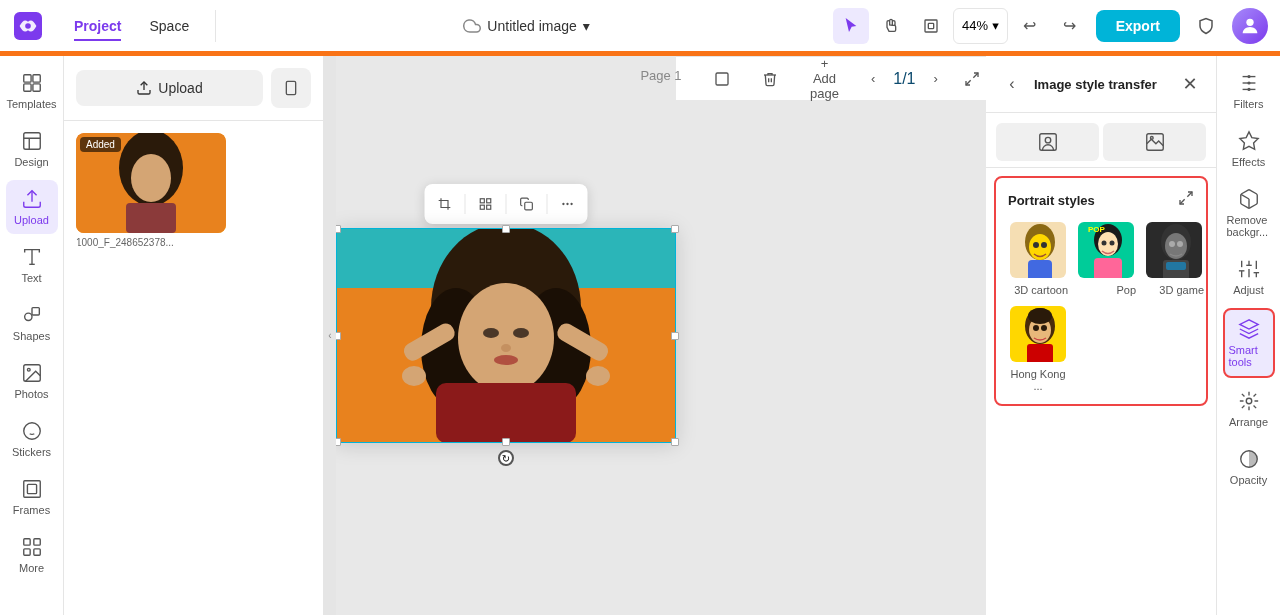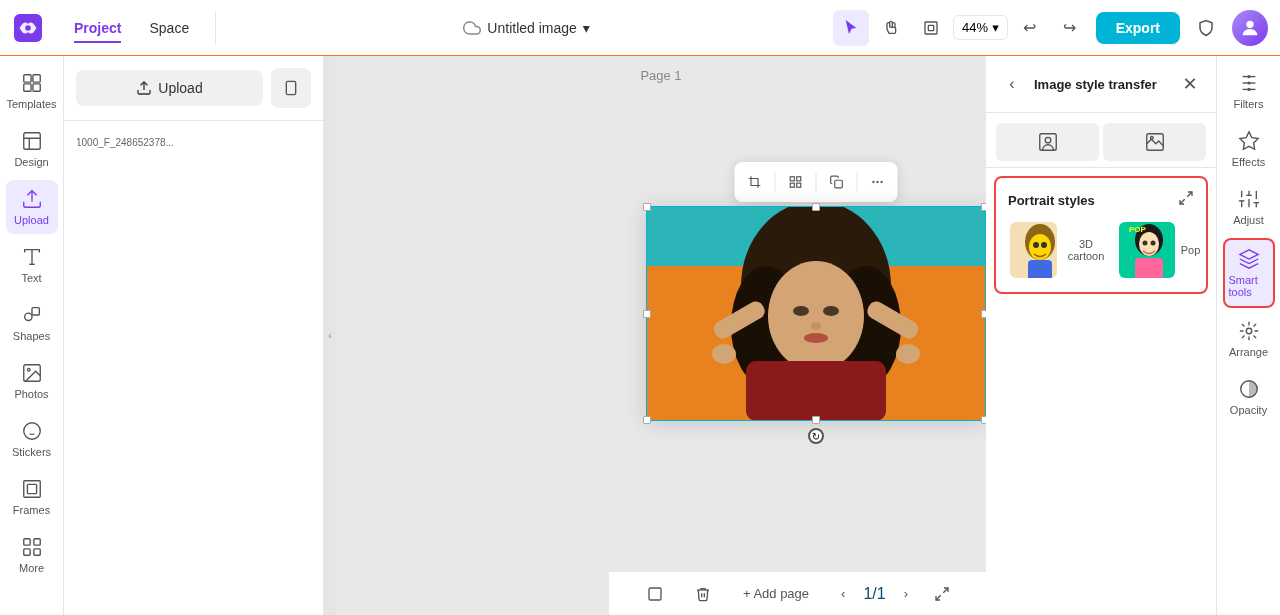--- a/index.html
+++ b/index.html
@@ -6,21 +6,21 @@
     body { font-family: -apple-system, BlinkMacSystemFont, 'Segoe UI', sans-serif; background: #f0f0f0; width: 1280px; height: 615px; overflow: hidden; display: flex; flex-direction: column; }
 
     
     .topbar {
       height: 56px;
       background: #fff;
       display: flex;
       align-items: center;
       padding: 0 12px;
       gap: 8px;
-      border-bottom: 1px solid #f97316;
+      border-bottom: 5px solid #f97316;
       flex-shrink: 0;
       z-index: 10;
     }
     .topbar-logo {
       width: 32px; height: 32px;
       display: flex; align-items: center; justify-content: center;
       margin-right: 8px;
     }
     .topbar-logo svg { width: 28px; height: 28px; }
     .topbar-nav { display: flex; align-items: center; gap: 0; }
@@ -45,21 +45,21 @@
     .topbar-cloud-btn {
       display: flex; align-items: center; gap: 6px;
       padding: 6px 10px;
       border-radius: 6px;
       border: none;
       background: transparent;
       cursor: pointer;
       font-size: 14px;
       color: #333;
     }
-    .topbar-tools { display: flex; align-items: center; gap: 4px; }
+    .topbar-tools { display: flex; gap: 4px; }
     .tool-btn {
       width: 36px; height: 36px;
       border-radius: 6px;
       border: none;
       background: transparent;
       cursor: pointer;
       display: flex; align-items: center; justify-content: center;
       font-size: 16px;
       color: #555;
     }
@@ -211,22 +211,21 @@
       max-width: 150px;
     }
 
     
     .canvas-area {
       flex: 1;
       background: #e8e8e8;
       position: relative;
       overflow: hidden;
       display: flex;
-      flex-direction: column;
-      align-items: flex-end;
+      flex-direction: row;
     }
     .page-label {
       position: absolute;
       top: 12px;
       left: 50%;
       transform: translateX(-50%);
       font-size: 13px;
       color: #888;
     }
     .canvas-container {
@@ -412,22 +411,22 @@
       font-weight: 600;
       color: #222;
     }
     .stp-grid {
       display: grid;
       grid-template-columns: repeat(3, 1fr);
       gap: 8px;
     }
     .style-item {
       display: flex;
-      flex-direction: row;
-      align-items: center;
+      flex-direction: column;
+      align-items: flex-end;
       gap: 4px;
       cursor: pointer;
     }
     .style-thumb {
       width: 60px; height: 60px;
       border-radius: 8px;
       overflow: hidden;
       position: relative;
       border: 2px solid transparent;
     }
@@ -641,20 +640,33 @@
       </button>
       <button class="mobile-btn">
         <svg width="16" height="16" viewBox="0 0 24 24" fill="none" stroke="currentColor" stroke-width="2">
             <rect x="5" y="2" width="14" height="20" rx="2"></rect>
             <line x1="12" y1="18" x2="12.01" y2="18"></line>
           </svg>
       </button>
     </div>
     <div class="panel-content">
       <div class="uploaded-image">
+        <div class="uploaded-image-inner">
+          <div class="added-badge">Added</div>
+
+          <svg width="150" height="100" viewBox="0 0 150 100">
+            <rect width="150" height="100" fill="#e8821e"></rect>
+
+            <ellipse cx="75" cy="35" rx="32" ry="38" fill="#2a1a0a"></ellipse>
+
+            <ellipse cx="75" cy="45" rx="20" ry="24" fill="#d4a574"></ellipse>
+
+            <rect x="50" y="70" width="50" height="30" rx="4" fill="#8b3a3a"></rect>
+          </svg>
+        </div>
         <div class="image-label">1000_F_248652378...</div>
       </div>
     </div>
   </div>
 
   <div class="collapse-handle">
     <span>‹</span>
   </div>
 
   <div class="canvas-area">
@@ -845,21 +857,51 @@
               <circle cx="34" cy="21" r="2.5" fill="#333"></circle>
               <path d="M24 29 Q30 34 36 29" stroke="#c66" stroke-width="1.5" fill="none"></path>
               <rect x="16" y="36" width="28" height="24" rx="4" fill="#ff6699"></rect>
               <text x="10" y="10" font-size="8" fill="yellow" font-weight="bold">POP</text>
             </svg>
           </div>
           <span class="style-label">Pop</span>
         </div>
 
 
-
+        <div class="style-item">
+          <div class="style-thumb">
+            <svg width="60" height="60" viewBox="0 0 60 60">
+              <rect width="60" height="60" fill="#2a2a2a"></rect>
+              <ellipse cx="30" cy="20" rx="15" ry="18" fill="#333"></ellipse>
+              <ellipse cx="30" cy="24" rx="11" ry="13" fill="#777"></ellipse>
+              <circle cx="26" cy="22" r="3" fill="#aaa"></circle>
+              <circle cx="34" cy="22" r="3" fill="#aaa"></circle>
+              <path d="M24 32 Q30 36 36 32" stroke="#888" stroke-width="1.5" fill="none"></path>
+              <rect x="17" y="38" width="26" height="22" rx="3" fill="#444"></rect>
+              <rect x="20" y="40" width="20" height="8" rx="2" fill="#00aaff" opacity="0.5"></rect>
+            </svg>
+          </div>
+          <span class="style-label">3D game</span>
+        </div>
+
+        <div class="style-item">
+          <div class="style-thumb">
+            <svg width="60" height="60" viewBox="0 0 60 60">
+              <rect width="60" height="60" fill="#ffd700"></rect>
+              <ellipse cx="30" cy="20" rx="15" ry="18" fill="#4a2c0a"></ellipse>
+              <ellipse cx="30" cy="24" rx="11" ry="13" fill="#e8b87a"></ellipse>
+              <circle cx="26" cy="22" r="3" fill="#2a1a0a"></circle>
+              <circle cx="34" cy="22" r="3" fill="#2a1a0a"></circle>
+              <path d="M24 32 Q30 36 36 32" stroke="#c44" stroke-width="1.5" fill="none"></path>
+              <rect x="17" y="38" width="26" height="22" rx="3" fill="#cc0000"></rect>
+              <ellipse cx="30" cy="10" rx="12" ry="8" fill="#2a1a0a"></ellipse>
+            </svg>
+          </div>
+          <span class="style-label">Hong Kong ...</span>
+        </div>
       </div>
     </div>
   </div>
 
   <div class="right-sidebar">
     <div class="rs-item">
       <svg viewBox="0 0 24 24" fill="none" stroke="currentColor" stroke-width="1.5">
           <circle cx="12" cy="5" r="1"></circle>
           <circle cx="12" cy="12" r="1"></circle>
           <circle cx="12" cy="19" r="1"></circle>
@@ -867,20 +909,28 @@
           <line x1="5" y1="12" x2="19" y2="12"></line>
           <line x1="5" y1="19" x2="19" y2="19"></line>
         </svg>
       <span>Filters</span>
     </div>
     <div class="rs-item">
       <svg viewBox="0 0 24 24" fill="none" stroke="currentColor" stroke-width="1.5">
           <polygon points="12 2 15.09 8.26 22 9.27 17 14.14 18.18 21.02 12 17.77 5.82 21.02 7 14.14 2 9.27 8.91 8.26 12 2"></polygon>
         </svg>
       <span>Effects</span>
+    </div>
+    <div class="rs-item">
+      <svg viewBox="0 0 24 24" fill="none" stroke="currentColor" stroke-width="1.5">
+          <path d="M21 16V8a2 2 0 0 0-1-1.73l-7-4a2 2 0 0 0-2 0l-7 4A2 2 0 0 0 3 8v8a2 2 0 0 0 1 1.73l7 4a2 2 0 0 0 2 0l7-4A2 2 0 0 0 21 16z"></path>
+          <line x1="3.27" y1="6.96" x2="12" y2="12.01"></line>
+          <line x1="12" y1="22.08" x2="12" y2="12"></line>
+        </svg>
+      <span>Remove backgr...</span>
     </div>
     <div class="rs-item">
       <svg viewBox="0 0 24 24" fill="none" stroke="currentColor" stroke-width="1.5">
           <line x1="4" y1="21" x2="4" y2="14"></line>
           <line x1="4" y1="10" x2="4" y2="3"></line>
           <line x1="12" y1="21" x2="12" y2="12"></line>
           <line x1="12" y1="8" x2="12" y2="3"></line>
           <line x1="20" y1="21" x2="20" y2="16"></line>
           <line x1="20" y1="12" x2="20" y2="3"></line>
           <line x1="1" y1="14" x2="7" y2="14"></line>

